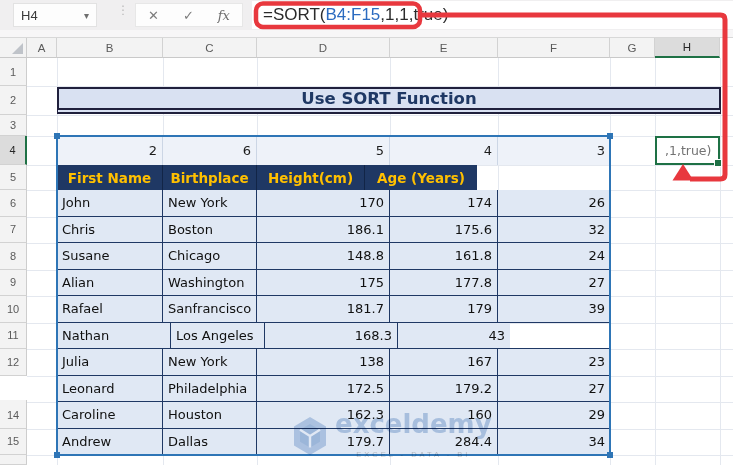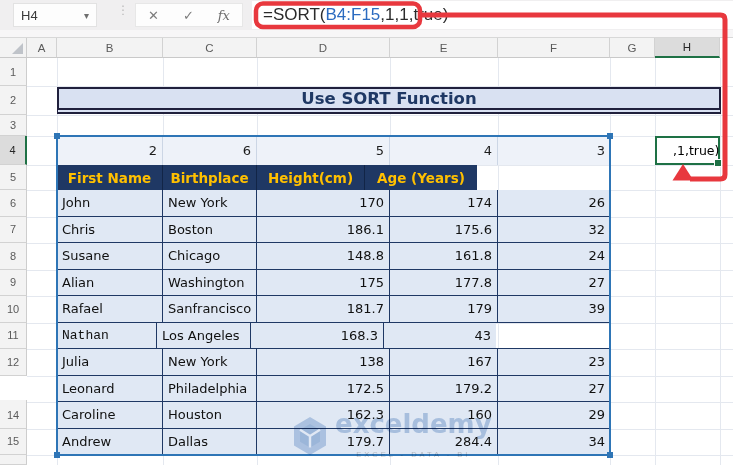--- a/index.html
+++ b/index.html
@@ -56,21 +56,21 @@
   .datarow:last-child{border-bottom:none;}
   .datarow .tcell{background:#e0e8f4;border-right:1px solid #1f3864;font-size:13px;color:#101010;}
   .datarow .tcell:last-child{border-right:none;}
   .datarow .tcell.txt{justify-content:flex-start;padding-left:5px;}
   .datarow .tcell.num{justify-content:flex-end;padding-right:5px;}
   .selborder{position:absolute;inset:-1px;border:2px solid #2e75b6;pointer-events:none;}
   .handle{position:absolute;width:6px;height:6px;background:#2e75b6;pointer-events:none;}
   
   .activecell{position:absolute;left:655px;top:136px;width:65px;height:29px;background:#fff;
               border:2px solid #1e7145;box-sizing:border-box;z-index:4;display:flex;align-items:center;
-              font-family:"DejaVu Sans",sans-serif;font-size:12.5px;color:#000000;padding-left:16px;}
+              font-family:"DejaVu Sans",sans-serif;font-size:12.5px;color:#737373;padding-left:8px;}
   .fillhandle{position:absolute;right:-4px;bottom:-4px;width:6px;height:6px;background:#1e7145;border:1px solid #fff;}
   
   .watermark{position:absolute;left:292px;top:412px;display:flex;align-items:center;gap:7px;
              z-index:4;mix-blend-mode:multiply;opacity:.9;pointer-events:none;}
   .wm-text{display:flex;flex-direction:column;align-items:center;}
   .wm-brand{font-family:"DejaVu Sans",sans-serif;font-weight:bold;font-size:26px;line-height:24px;color:#b7cce5;}
   .wm-tag{font-family:"Liberation Sans",sans-serif;font-size:7.5px;letter-spacing:3px;color:#c5c5c5;margin-top:14px;}
   
   .annot{position:absolute;left:0;top:0;z-index:10;pointer-events:none;}
 </style>
@@ -199,21 +199,21 @@
           <div class="tcell num" style="width: 112px;">27</div>
         </div>
         <div class="trow datarow">
           <div class="tcell txt" style="width: 106px;">Rafael</div>
           <div class="tcell txt" style="width: 94px;">Sanfrancisco</div>
           <div class="tcell num" style="width: 133px;">181.7</div>
           <div class="tcell num" style="width: 108px;">179</div>
           <div class="tcell num" style="width: 112px;">39</div>
         </div>
         <div class="trow datarow">
-          <div class="tcell txt" style="width: 100px; font-family: Liberation Mono, monospace;">Nathan</div>
+          <div class="tcell txt" style="width: 114px;">Nathan</div>
           <div class="tcell txt" style="width: 94px;">Los Angeles</div>
           <div class="tcell num" style="width: 133px;">168.3</div>
           <div class="tcell num" style="width: 112px;">43</div>
         </div>
         <div class="trow datarow">
           <div class="tcell txt" style="width: 106px;">Julia</div>
           <div class="tcell txt" style="width: 94px;">New York</div>
           <div class="tcell num" style="width: 133px;">138</div>
           <div class="tcell num" style="width: 108px;">167</div>
           <div class="tcell num" style="width: 112px;">23</div>

